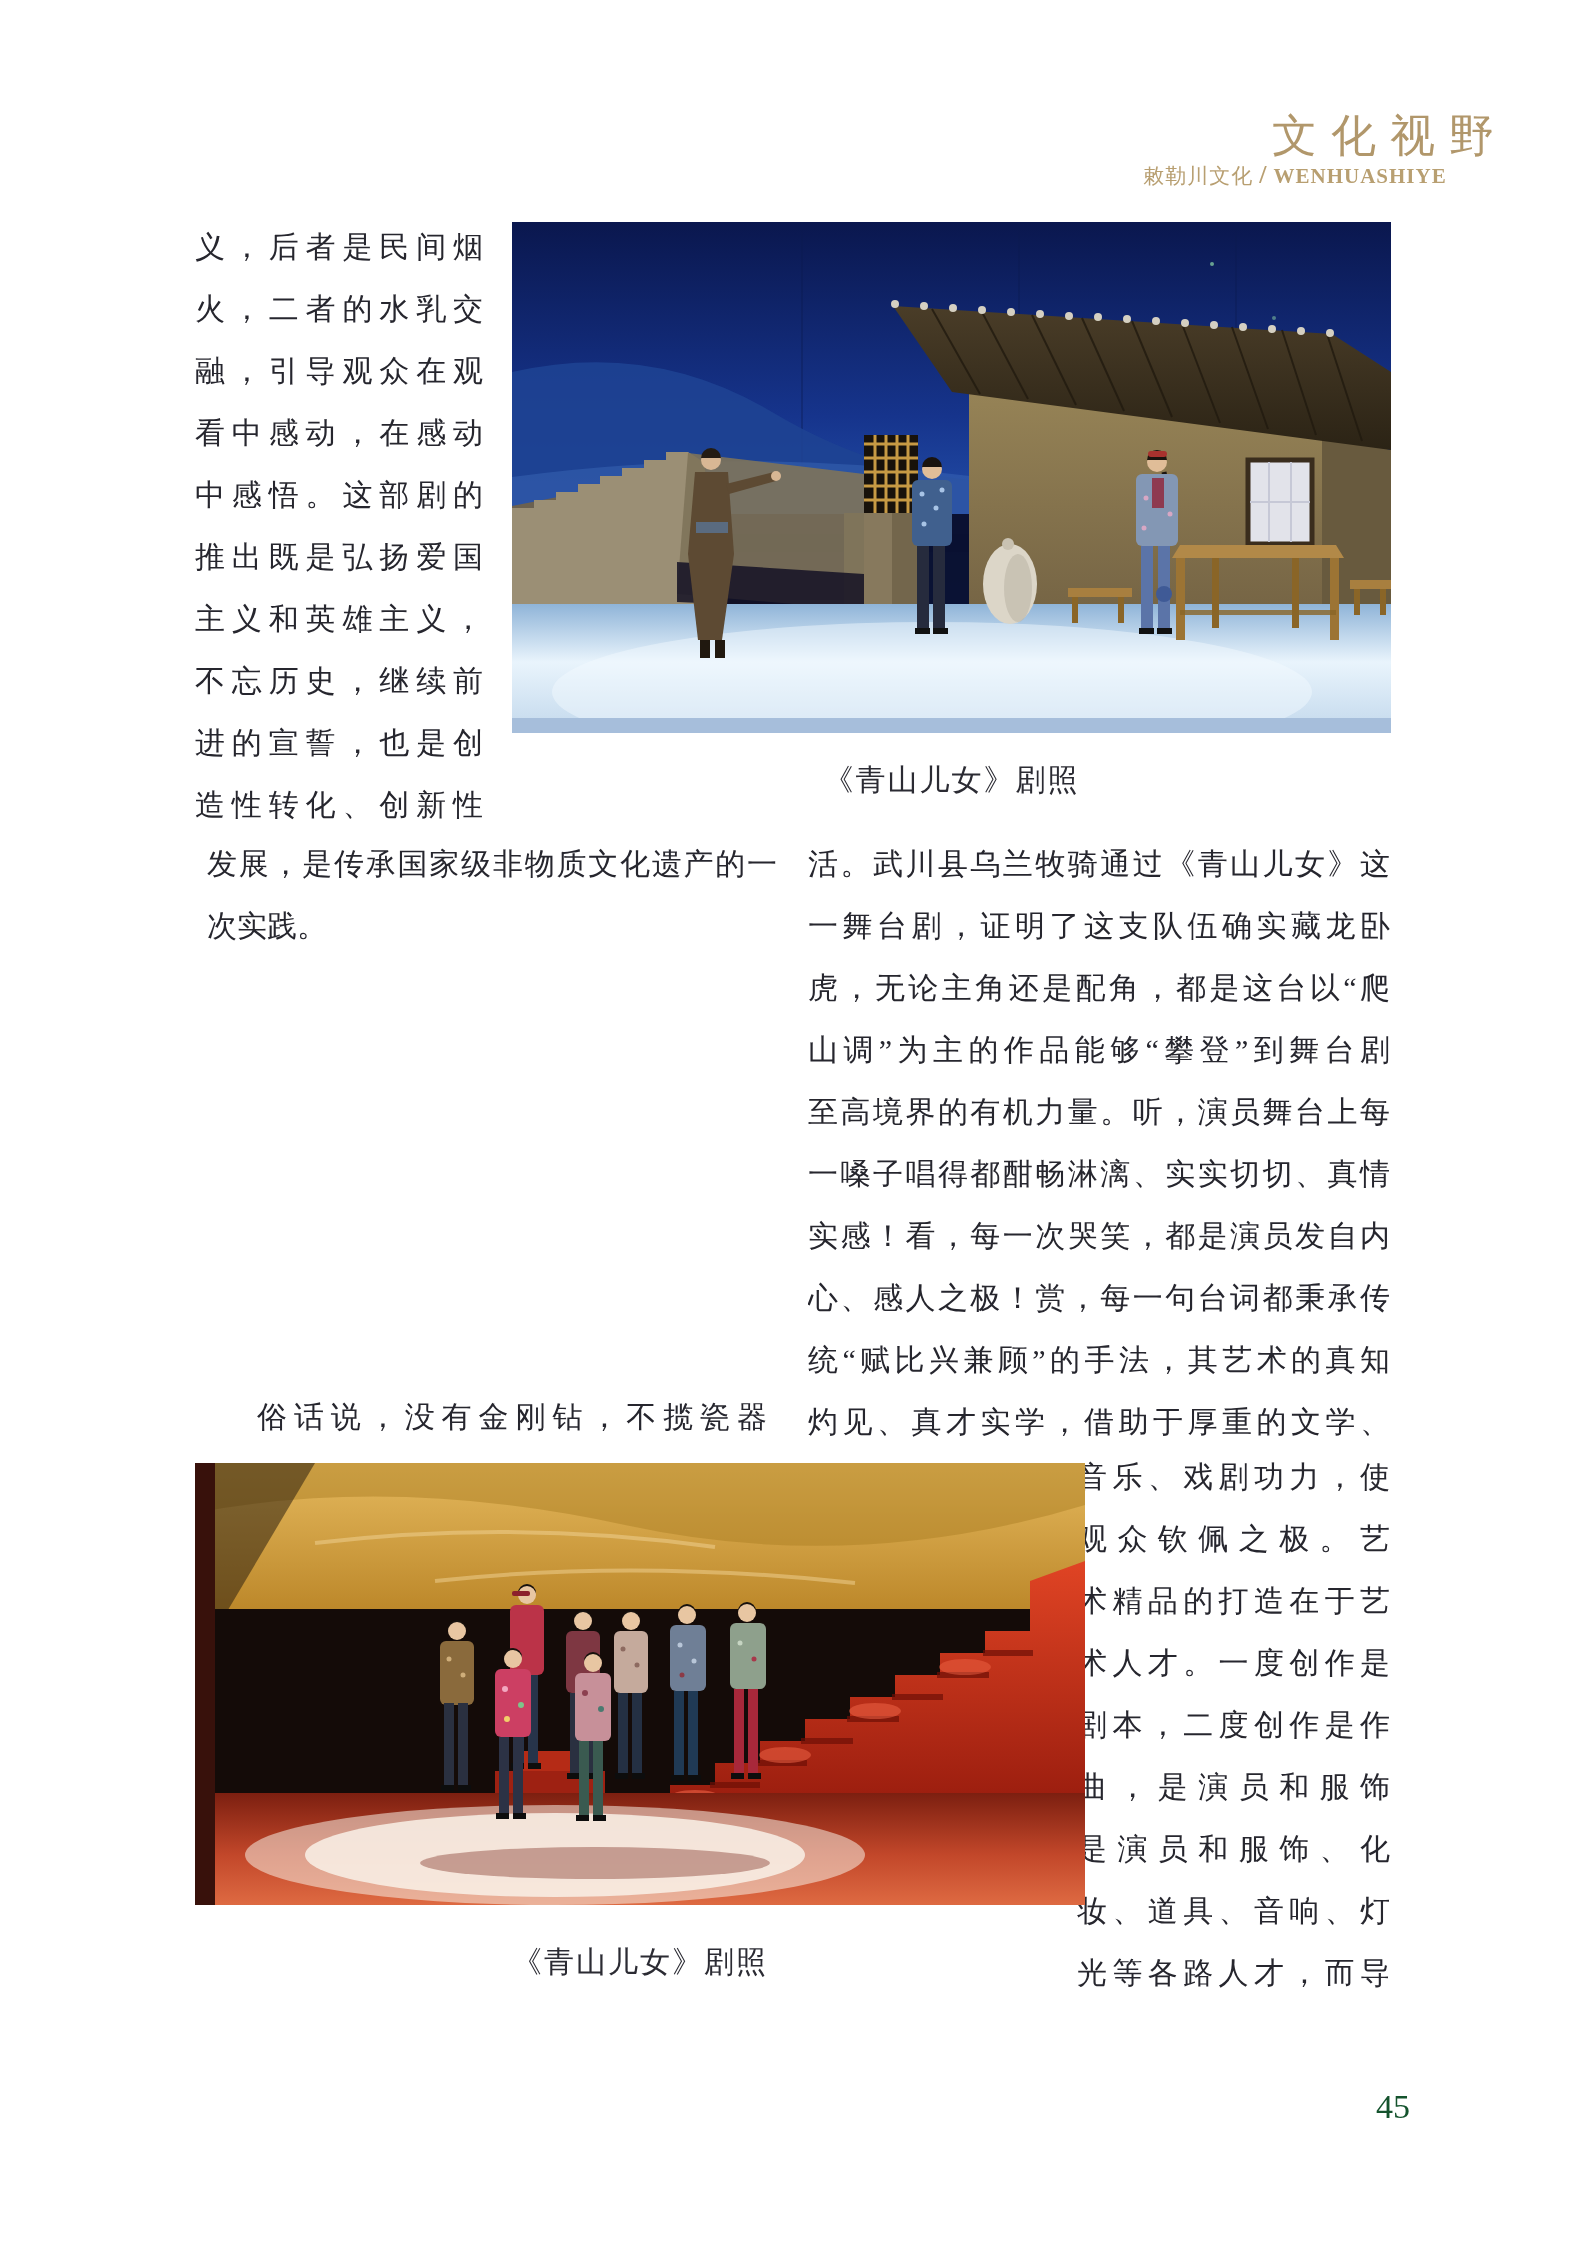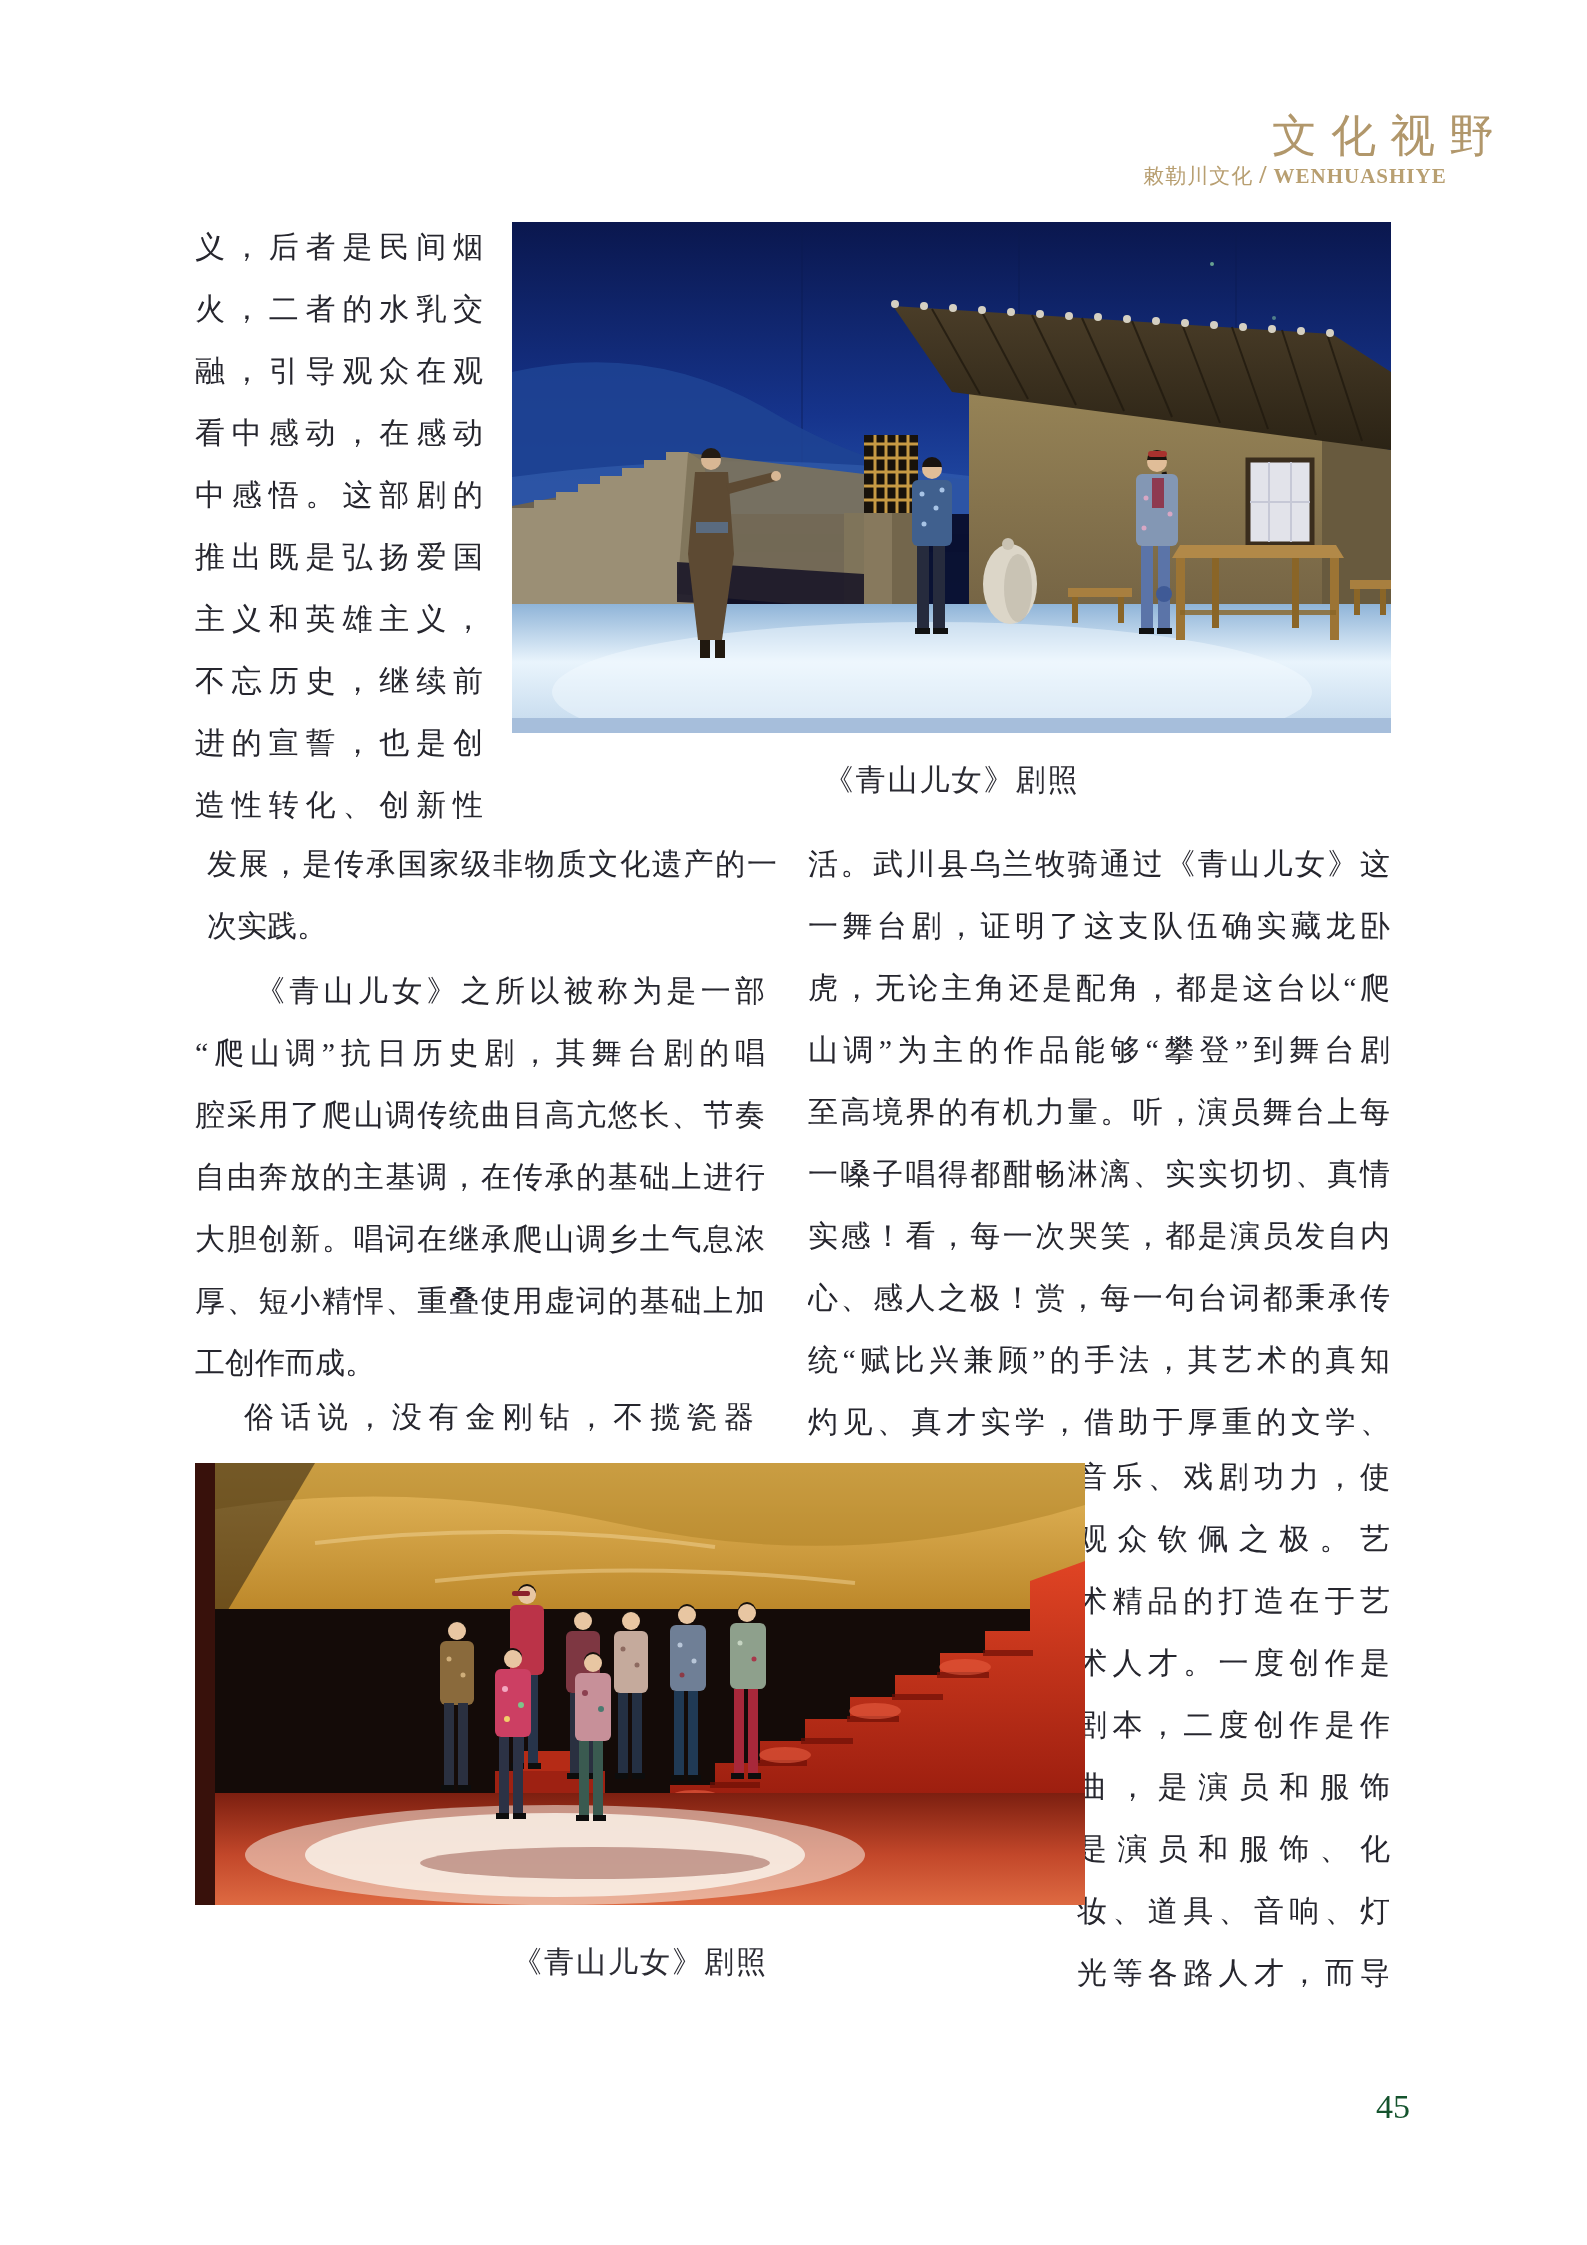--- a/index.html
+++ b/index.html
@@ -195,31 +195,22 @@
     <div class="ln jl">不忘历史，继续前</div>
     <div class="ln jl">进的宣誓，也是创</div>
     <div class="ln jl">造性转化、创新性</div>
   </div>
 
   <div class="abs col" style="left:195px;top:833px;width:570px;margin-left:12px;">
     <div class="ln jl">发展，是传承国家级非物质文化遗产的一</div>
     <div class="ln el">次实践。</div>
   </div>
 
-  <div class="abs col" style="left:195px;top:960px;width:570px;">
-    <div class="ln jl ind">《青山儿女》之所以被称为是一部</div>
-    <div class="ln jl">“爬山调”抗日历史剧，其舞台剧的唱</div>
-    <div class="ln jl">腔采用了爬山调传统曲目高亢悠长、节奏</div>
-    <div class="ln jl">自由奔放的主基调，在传承的基础上进行</div>
-    <div class="ln jl">大胆创新。唱词在继承爬山调乡土气息浓</div>
-    <div class="ln jl">厚、短小精悍、重叠使用虚词的基础上加</div>
-    <div class="ln el">工创作而成。</div>
-  </div>
-
-  <div class="abs col" style="left:184px;top:1386px;width:570px;">
+
+  <div class="abs col" style="left:197px;top:1386px;width:570px;">
     <div class="ln jl ind">俗话说，没有金刚钻，不揽瓷器</div>
   </div>
 
   <div class="abs col" style="left:808px;top:833px;width:582px;">
     <div class="ln jl">活。武川县乌兰牧骑通过《青山儿女》这</div>
     <div class="ln jl">一舞台剧，证明了这支队伍确实藏龙卧</div>
     <div class="ln jl">虎，无论主角还是配角，都是这台以“爬</div>
     <div class="ln jl">山调”为主的作品能够“攀登”到舞台剧</div>
     <div class="ln jl">至高境界的有机力量。听，演员舞台上每</div>
     <div class="ln jl">一嗓子唱得都酣畅淋漓、实实切切、真情</div>

